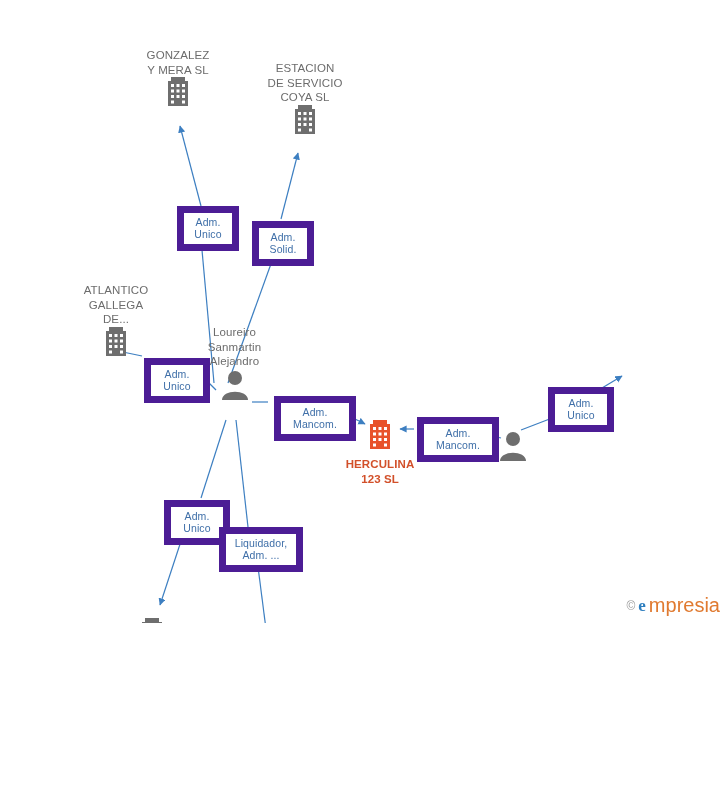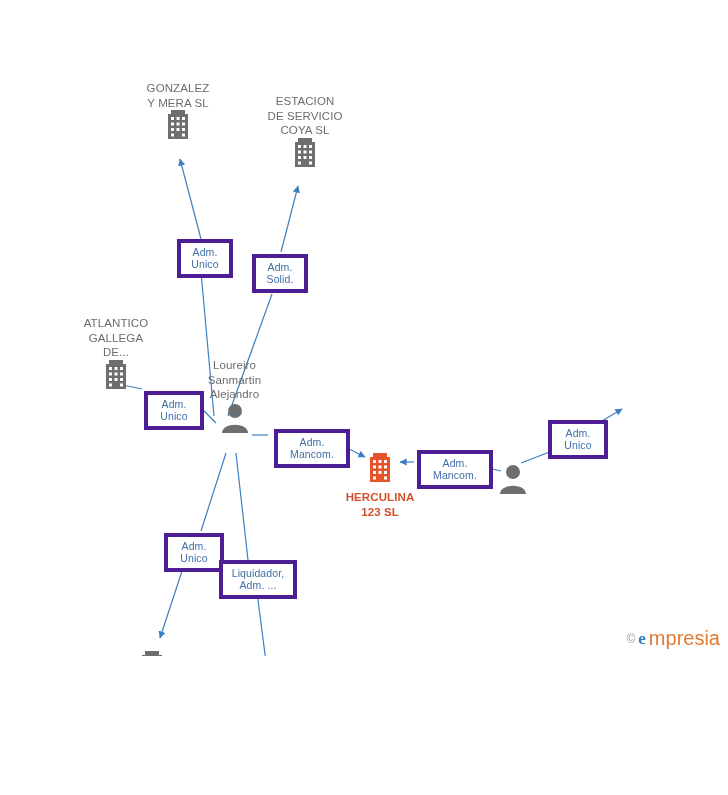--- a/index.html
+++ b/index.html
@@ -9,21 +9,20 @@
   }
   body {
     font-family: "Liberation Sans", sans-serif;
   }
   #canvas {
     position: relative;
     width: 728px;
     height: 623px;
     overflow: hidden;
     background: #ffffff;
-    margin-top: 33px;
   }
   svg.edges {
     position: absolute;
     left: 0;
     top: 0;
     width: 728px;
     height: 795px;
     pointer-events: none;
   }
   .node {
@@ -40,21 +39,21 @@
   .node-label.target {
     color: #d2502a;
     font-weight: bold;
   }
   .icon-building, .icon-person {
     display: block;
     margin: 0 auto;
   }
   .edge-label {
     position: absolute;
-    border: 4px solid #4c1d95;
+    border: 7px solid #4c1d95;
     background: #ffffff;
     color: #3f6fa8;
     font-size: 10.5px;
     line-height: 12px;
     padding: 3px 5px 4px 5px;
     text-align: center;
     white-space: pre-line;
     letter-spacing: 0.1px;
   }
   .watermark {

